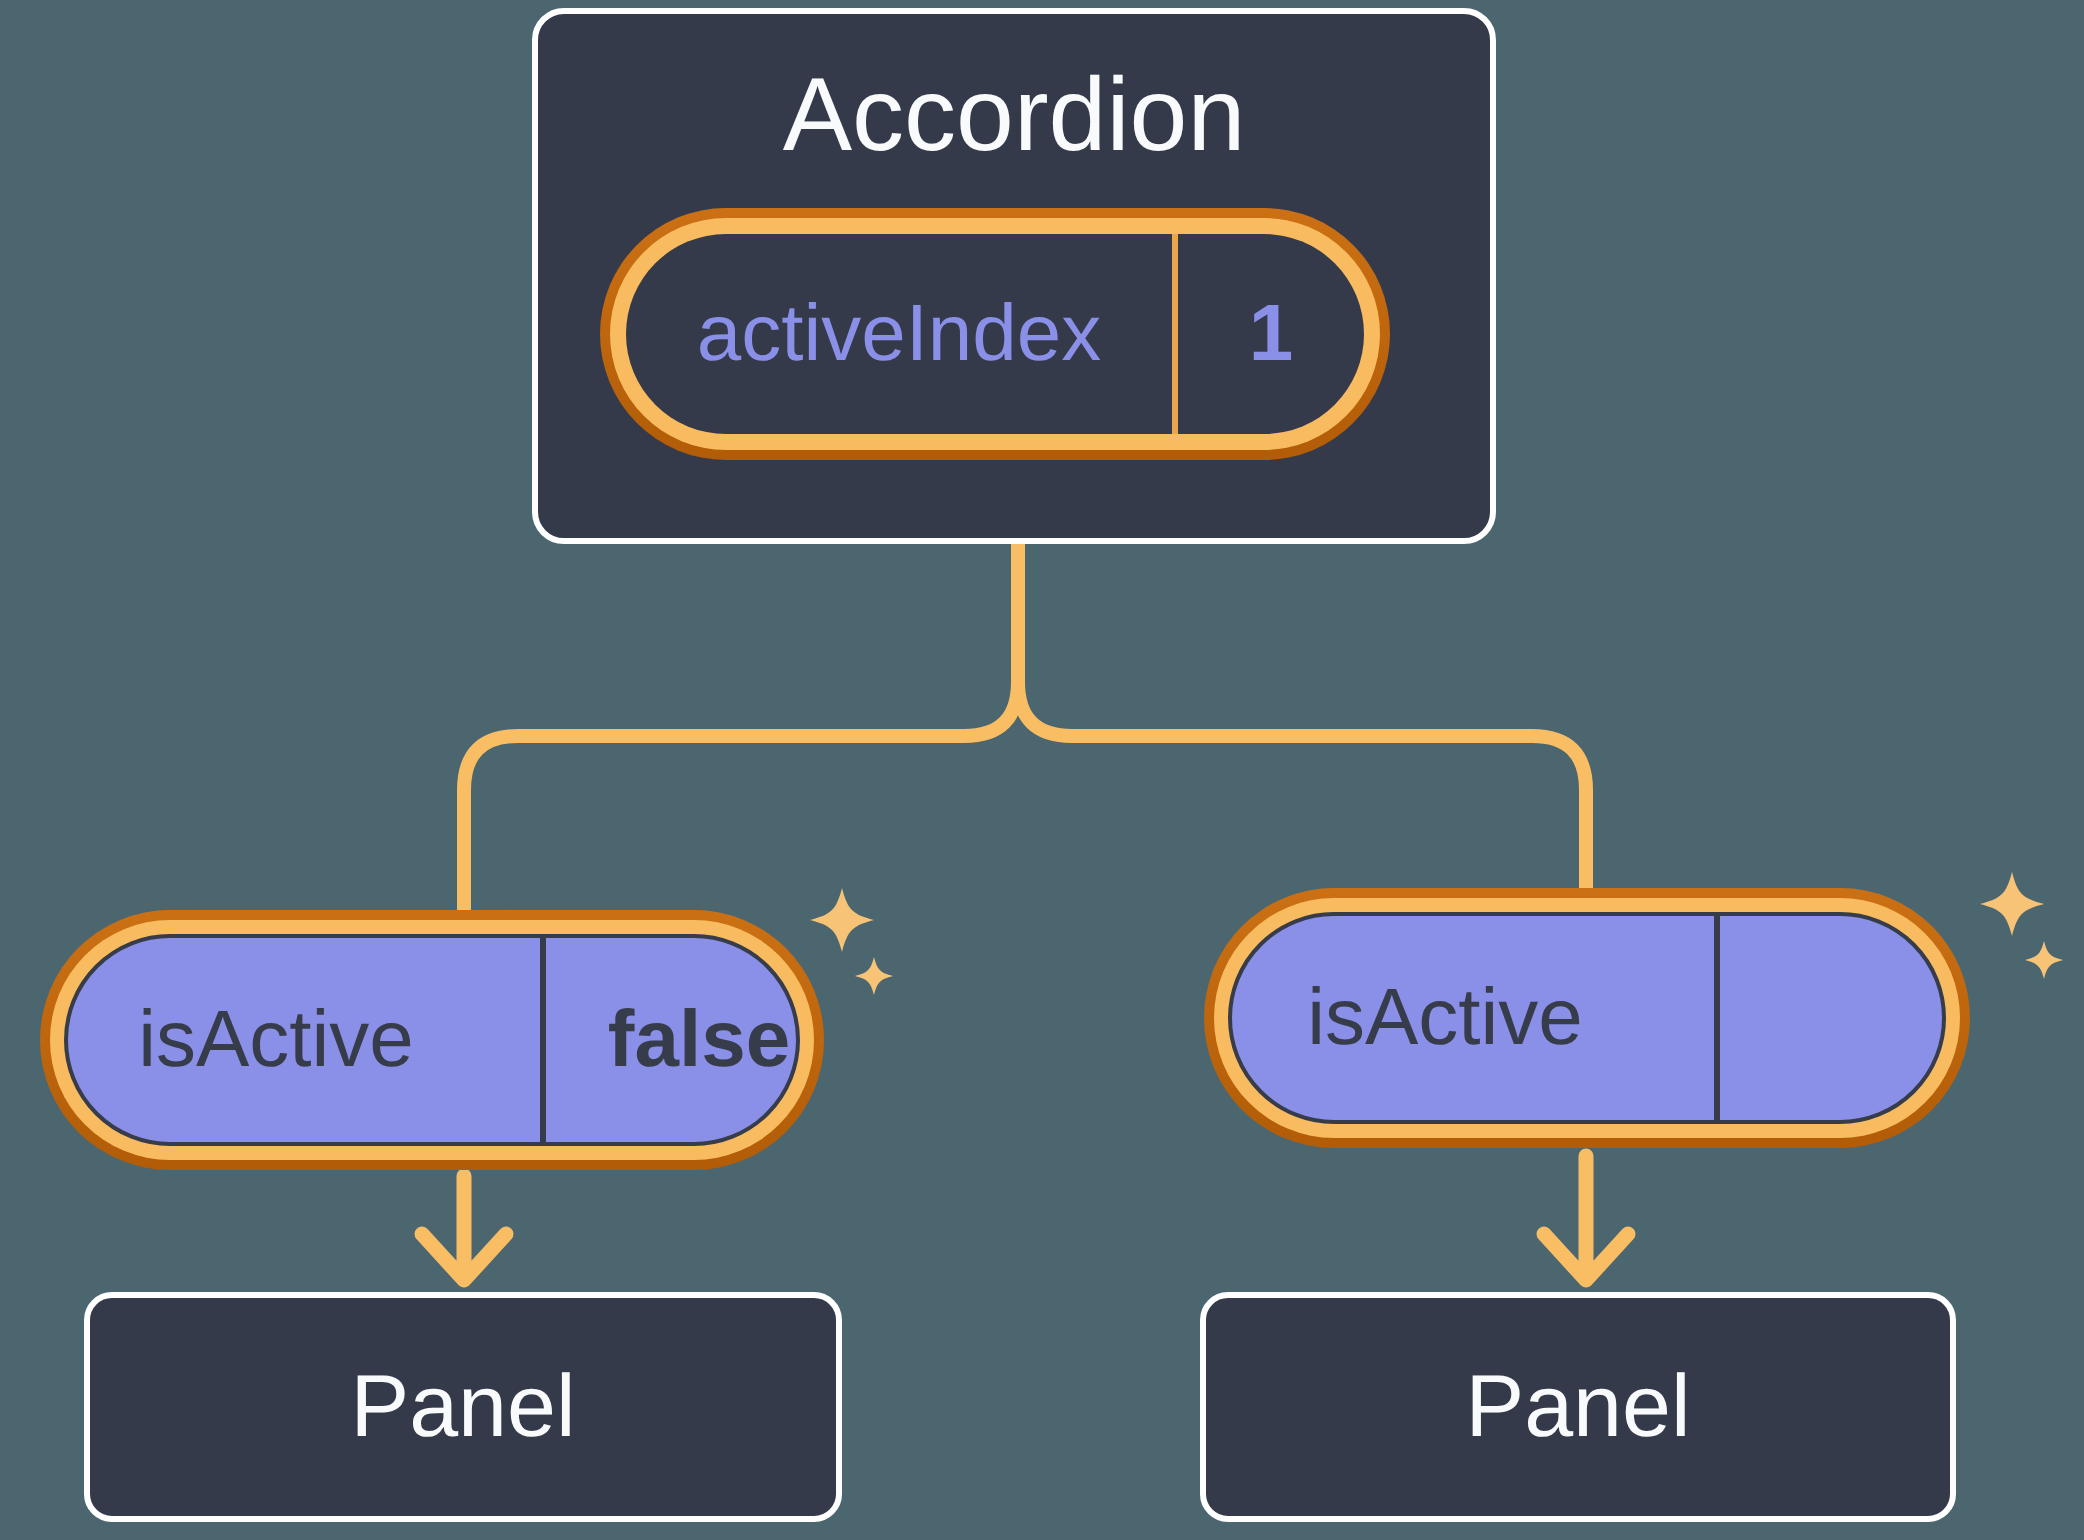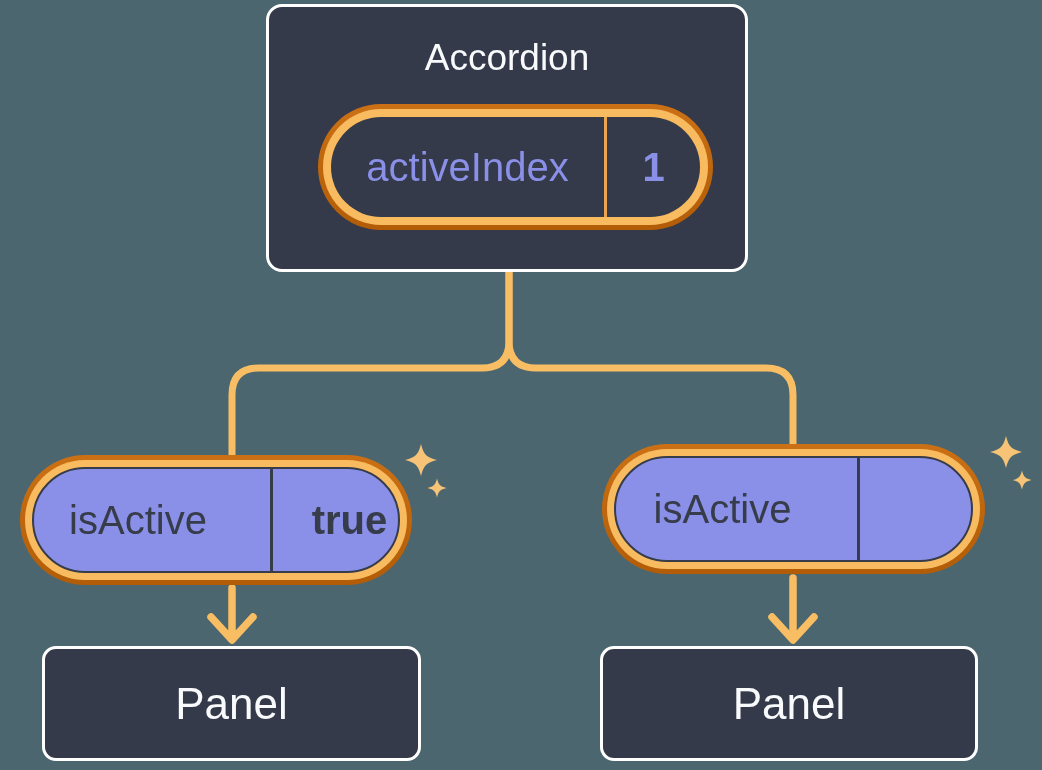--- a/index.html
+++ b/index.html
@@ -44,21 +44,21 @@
   }
   .accordion-box {
     left: 266px; top: 4px;
     width: 482px; height: 268px;
     border-radius: 16px;
   }
   .accordion-title {
     margin-top: 30px;
     text-align: center;
     color: var(--text-light);
-    font-size: 37px;
+    font-size: 52px;
     line-height: 42px;
   }
   .panel {
     border-radius: 14px;
     display: flex;
     align-items: center;
     justify-content: center;
     color: var(--text-light);
     font-size: 44px;
   }
@@ -81,21 +81,21 @@
     background: var(--ring-gold);
   }
   .pill-body {
     box-sizing: border-box;
     width: 100%; height: 100%;
     border-radius: 999px;
     display: flex;
     align-items: stretch;
     overflow: hidden;
   }
-  .pill-top { left: 318px; top: 104px; width: 395px; height: 126px; }
+  .pill-top { left: 300px; top: 104px; width: 395px; height: 126px; }
   .pill-top .pill-gold { padding: 8px; }
   .pill-top .pill-body { background: var(--card-fill); color: var(--purple); }
   .pill-top .pill-divider { background: var(--divider-orange); }
 
   .pill-left  { left: 20px;  top: 455px; width: 392px; height: 130px; }
   .pill-right { left: 602px; top: 444px; width: 383px; height: 130px; }
   .pill-purple .pill-gold { padding: 7px; }
   .pill-purple .pill-body {
     background: var(--purple);
     border: 2.5px solid var(--text-dark);
@@ -160,21 +160,21 @@
         <div class="pill-value">1</div>
       </div>
     </div>
   </div>
 
   <div class="pill-outer pill-purple pill-left">
     <div class="pill-gold">
       <div class="pill-body">
         <div class="pill-label">isActive</div>
         <div class="pill-divider"></div>
-        <div class="pill-value">true</div>
+        <div class="pill-value">false</div>
       </div>
     </div>
   </div>
 
   <div class="pill-outer pill-purple pill-right">
     <div class="pill-gold">
       <div class="pill-body">
         <div class="pill-label">isActive</div>
         <div class="pill-divider"></div>
       </div>

